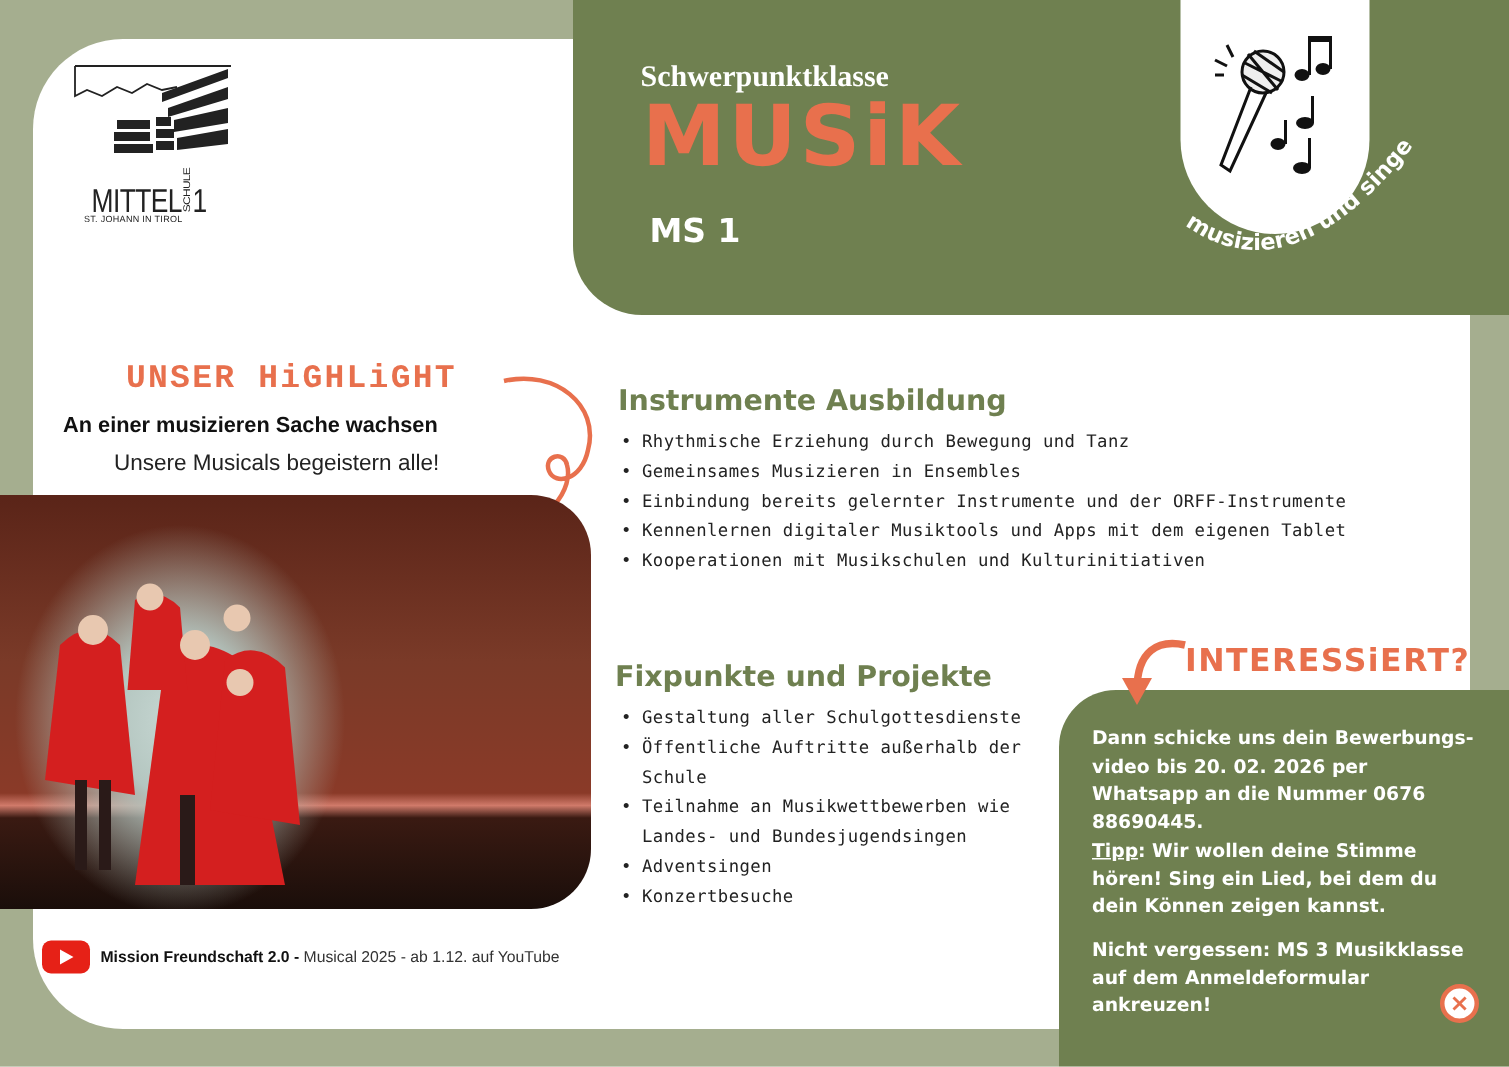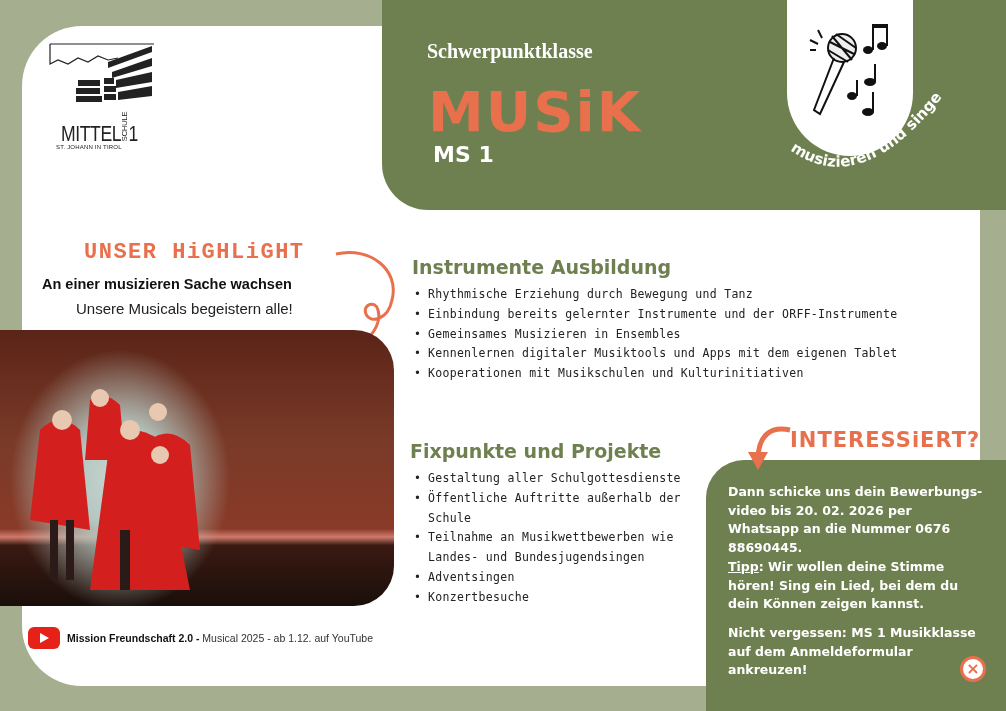--- a/index.html
+++ b/index.html
@@ -10,21 +10,21 @@
   .rightstrip { position:absolute; left:980px; top:210px; width:26px; height:501px; background:#a5ae8f; }
   .bottomband { position:absolute; left:0; top:686px; width:1006px; height:25px; background:#a5ae8f; }
 
   
   .logo { position:absolute; left:48px; top:42px; width:108px; height:112px; }
   .logo-sub { position:absolute; left:56px; top:144px; font-family:"Liberation Sans", sans-serif; font-size:6px; color:#222; letter-spacing:0.2px; }
   .logo-mittel { position:absolute; left:61px; top:112px; font-family:"Liberation Sans", sans-serif; font-size:22px; color:#222; letter-spacing:-0.5px; transform:scaleX(0.8); transform-origin:left; }
 
   
   .h-schwer { position:absolute; left:427px; top:40px; color:#fff; font-family:Liberation Serif, serif; font-weight:bold; font-size:20px; }
-  .h-musik { position:absolute; left:428px; top:84px; color:#e8704d; font-family:"DejaVu Sans", sans-serif; font-weight:bold; font-size:56px; letter-spacing:2px; line-height:1; }
+  .h-musik { position:absolute; left:428px; top:64px; color:#e8704d; font-family:"DejaVu Sans", sans-serif; font-weight:bold; font-size:56px; letter-spacing:2px; line-height:1; }
   .h-ms1 { position:absolute; left:433px; top:142px; color:#fff; font-family:"DejaVu Sans", sans-serif; font-weight:bold; font-size:22px; }
 
   .pill { position:absolute; left:787px; top:0; width:126px; height:156px; background:#fff; border-radius:0 0 63px 63px; }
   .mic { position:absolute; left:800px; top:20px; width:100px; height:110px; }
   .arc-text { position:absolute; left:770px; top:60px; width:200px; height:140px; }
 
   
   .hl-title { position:absolute; left:84px; top:240px; color:#e8704d; font-family:Liberation Mono, monospace; font-weight:bold; font-size:22px; letter-spacing:1.5px; }
   .hl-sub { position:absolute; left:42px; top:276px; font-weight:bold; font-size:14.5px; color:#111; font-family:"Liberation Sans", sans-serif; }
   .hl-sub2 { position:absolute; left:76px; top:300px; font-size:15px; color:#222; font-family:"Liberation Sans", sans-serif; }
@@ -151,22 +151,22 @@
     </g>
   </svg>
 </div>
 
 <div class="yt"></div>
 <div class="yt-text"><b>Mission Freundschaft 2.0 -</b><span> Musical 2025 - ab 1.12. auf YouTube</span></div>
 
 <div class="sec-title" style="left:412px;top:256px;">Instrumente Ausbildung</div>
 <ul class="list" style="left:412px;top:285px;width:500px;">
   <li>Rhythmische Erziehung durch Bewegung und Tanz</li>
+  <li>Gemeinsames Musizieren in Ensembles</li>
   <li>Einbindung bereits gelernter Instrumente und der ORFF-Instrumente</li>
-  <li>Gemeinsames Musizieren in Ensembles</li>
   <li>Kennenlernen digitaler Musiktools und Apps mit dem eigenen Tablet</li>
   <li>Kooperationen mit Musikschulen und Kulturinitiativen</li>
 </ul>
 
 <div class="sec-title" style="left:410px;top:440px;">Fixpunkte und Projekte</div>
 <ul class="list" style="left:412px;top:469px;width:290px;">
   <li>Gestaltung aller Schulgottesdienste</li>
   <li>Öffentliche Auftritte außerhalb der Schule</li>
   <li>Teilnahme an Musikwettbewerben wie Landes- und Bundesjugendsingen</li>
   <li>Adventsingen</li>
@@ -174,14 +174,14 @@
 </ul>
 
 <div class="int-box"></div>
 <svg class="int-arrow" viewBox="0 0 60 60">
   <path d="M48 10 C30 6 16 14 16 40" stroke="#e8704d" stroke-width="5" fill="none"></path>
   <path d="M6 32 L16 50 L26 32 Z" fill="#e8704d"></path>
 </svg>
 <div class="int-title">INTERESSiERT?</div>
 <div class="int-p" style="top:483px;width:255px;">Dann schicke uns dein Bewerbungs-video bis 20. 02. 2026 per Whatsapp an die Nummer 0676 88690445.</div>
 <div class="int-p" style="top:558px;width:260px;"><u>Tipp</u><span>: Wir wollen deine Stimme hören! Sing ein Lied, bei dem du dein Können zeigen kannst.</span></div>
-<div class="int-p" style="top:624px;width:260px;">Nicht vergessen: MS 1 Musikklasse auf dem Anmeldeformular ankreuzen!</div>
+<div class="int-p" style="top:624px;width:260px;">Nicht vergessen: MS 3 Musikklasse auf dem Anmeldeformular ankreuzen!</div>
 <div class="xbtn">×</div>
 
 </body></html>

